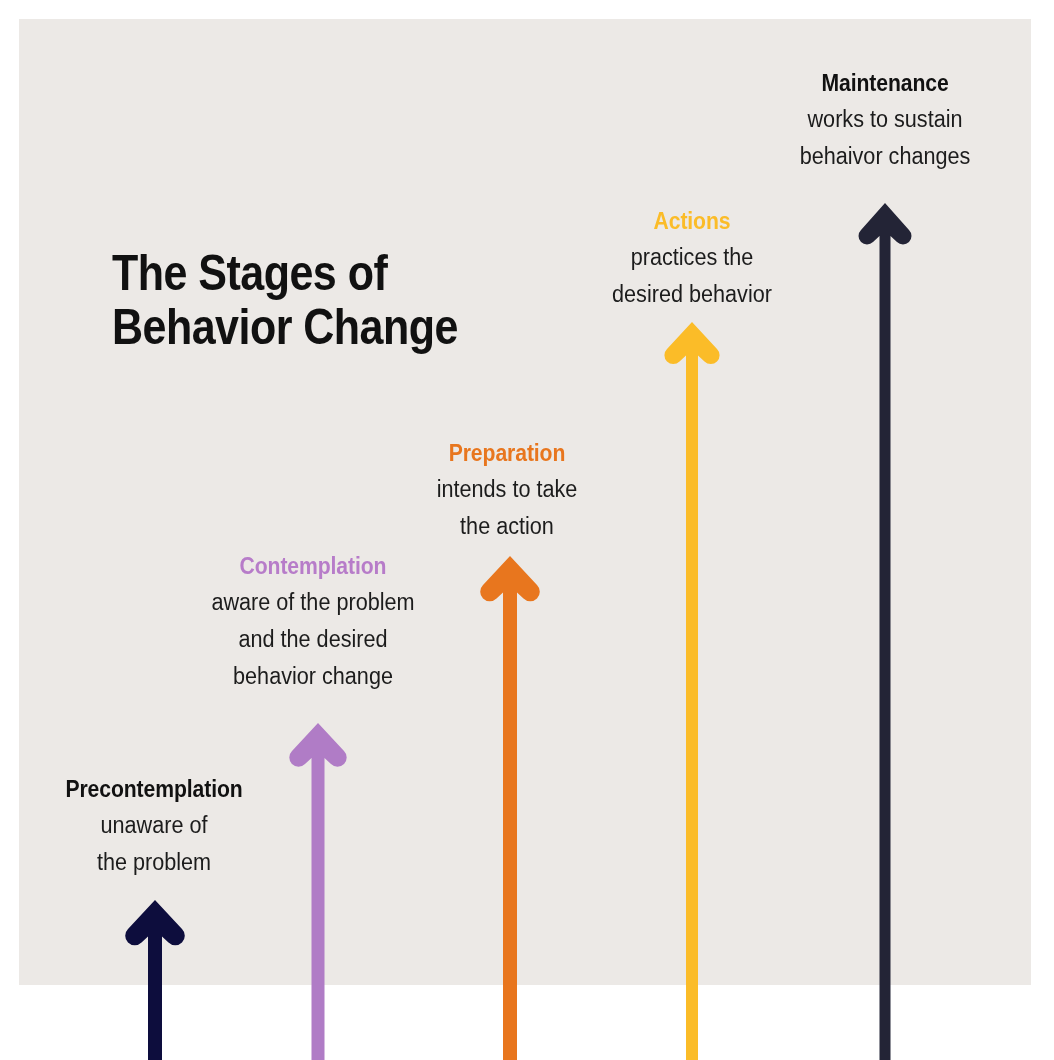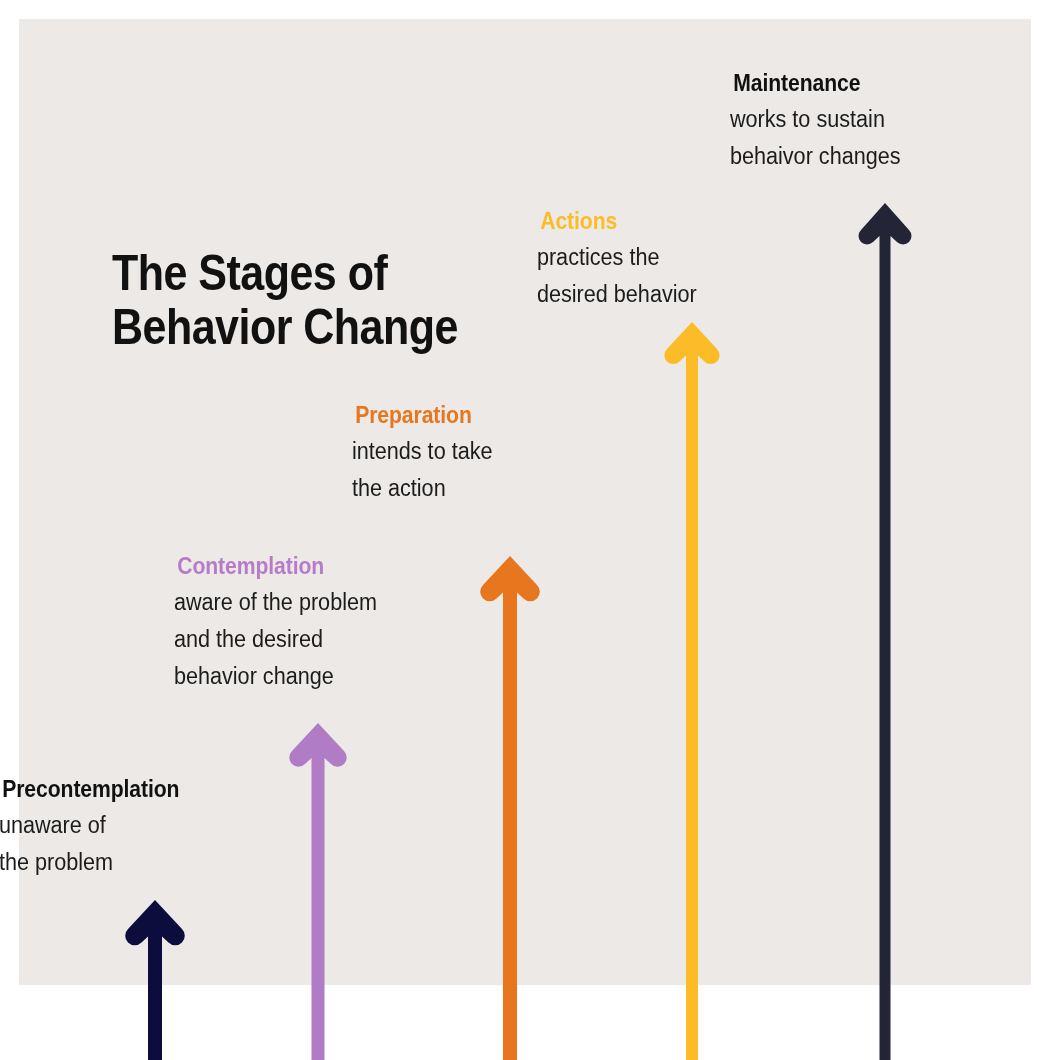--- a/index.html
+++ b/index.html
@@ -50,21 +50,21 @@
     letter-spacing: -0.6px;
     color: #111111;
     transform: scaleX(0.86);
     transform-origin: left top;
     white-space: pre-line;
   }
 
   
   .stage-block {
     position: absolute;
-    text-align: left;
+    text-align: center;
     width: 330px;
   }
   .stage-heading {
     font-family: "Liberation Sans Narrow", "Liberation Sans", "DejaVu Sans", sans-serif;
     font-weight: bold;
     font-size: 23px;
     letter-spacing: -0.1px;
     line-height: 1.25;
     margin: 0 0 3px 0;
     transform: scaleX(0.92);
@@ -75,22 +75,22 @@
     font-size: 23px;
     line-height: 1.62;
     color: #1c1c1c;
     margin: 0;
     white-space: pre-line;
     transform: scaleX(0.94);
   }
 
   
   #block-precontemplation { left: -11px;  top: 775px; }
-  #block-contemplation    { left: 164px;  top: 552px; }
-  #block-preparation      { left: 342px;  top: 401px; }
+  #block-contemplation    { left: 148px;  top: 552px; }
+  #block-preparation      { left: 342px;  top: 439px; }
   #block-actions          { left: 527px;  top: 207px; }
   #block-maintenance      { left: 720px;  top: 69px;  }
 </style>
 </head>
 <body style="background: rgb(255, 255, 255);">
 
 <div id="panel" style="background: rgb(236, 233, 230);"></div>
 
 <svg id="arrows" viewBox="0 0 1054 1060" width="1054" height="1060" xmlns="http://www.w3.org/2000/svg">
 

